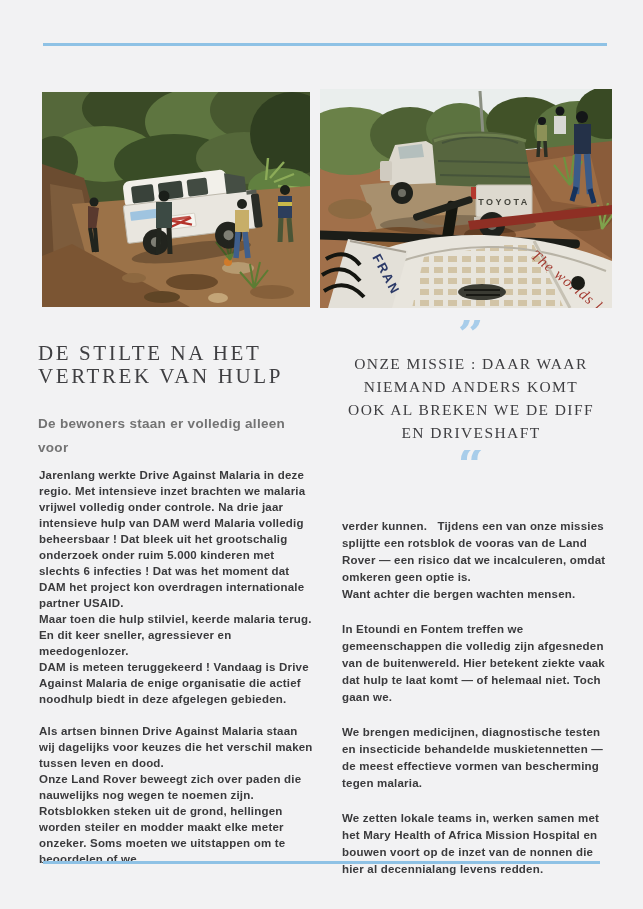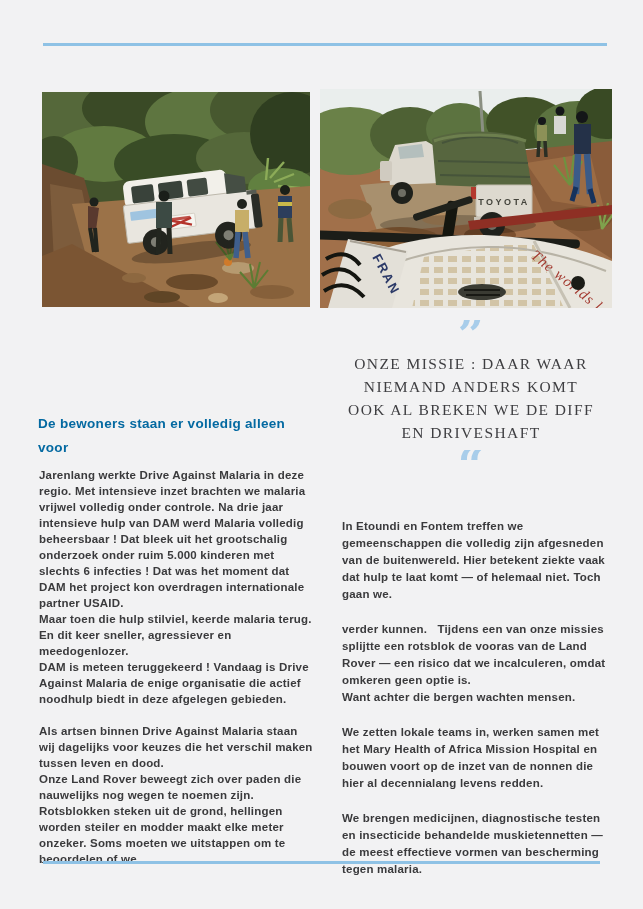--- a/index.html
+++ b/index.html
@@ -19,21 +19,21 @@
 
   .article-title{
     position:absolute;left:38px;top:328px;width:292px;
     font-family:"Liberation Serif",serif;font-weight:400;
     font-size:21px;line-height:23px;letter-spacing:2.6px;
     color:#3f3f42;white-space:pre-line;
   }
   .subheading{
     position:absolute;left:38px;top:412px;width:280px;
     font-size:13.5px;font-weight:700;line-height:24px;
-    letter-spacing:.3px;color:#0369a1;
+    letter-spacing:.3px;color:#737373;
   }
   .col{position:absolute;font-size:11.5px;font-weight:700;
     color:#3a3a3c;letter-spacing:.2px;}
   .col p{margin:1px;white-space:pre-wrap;}
   .col-left{left:38px;top:466px;width:276px;line-height:16px;}
   .col-left p{margin-bottom:16px;}
   .col-right{left:341px;top:517px;width:268px;line-height:17px;}
   .col-right p{margin-bottom:18px;}
 
   .quote-block{
@@ -209,20 +209,22 @@
         <text class="svg-label" transform="translate(52,168) rotate(62)" font-size="13" letter-spacing="2" fill="#2c3a68">FRAN</text>
         <text class="svg-script" transform="translate(210,168) rotate(39)" font-size="15" letter-spacing="1" fill="#a33a30">The worlds longe</text>
         <ellipse cx="162" cy="203" rx="24" ry="8" fill="#3a3b33"></ellipse>
         <path d="M144,201 h36 M146,206 h34" stroke="#181914" stroke-width="2"></path>
         <circle cx="258" cy="194" r="7" fill="#1b1c17"></circle>
         <path d="M6,170 q20,-12 34,6 M2,186 q22,-14 38,6 M4,202 q22,-14 40,6" stroke="#141510" stroke-width="4" fill="none"></path>
       </g>
     </svg>
   </div>
 
+  <h1 class="article-title">DE STILTE NA HET
+VERTREK VAN HULP</h1>
 
   <div class="subheading">De bewoners staan er volledig alleen voor</div>
 
   <div class="col col-left">
     <p>Jarenlang werkte Drive Against Malaria in deze regio. Met intensieve inzet brachten we malaria vrijwel volledig onder controle. Na drie jaar intensieve hulp van DAM werd Malaria volledig beheersbaar ! Dat bleek uit het grootschalig onderzoek onder ruim 5.000 kinderen met slechts 6 infecties ! Dat was het moment dat DAM het project kon overdragen internationale partner USAID.
 Maar toen die hulp stilviel, keerde malaria terug.
 En dit keer sneller, agressiever en meedogenlozer.
 DAM is meteen teruggekeerd ! Vandaag is Drive Against Malaria de enige organisatie die actief noodhulp biedt in deze afgelegen gebieden.</p>
     <p>Als artsen binnen Drive Against Malaria staan wij dagelijks voor keuzes die het verschil maken tussen leven en dood.
 Onze Land Rover beweegt zich over paden die nauwelijks nog wegen te noemen zijn.
@@ -232,22 +234,22 @@
   <div class="quote-block">
     <div class="quote-mark">”</div>
     <div class="quote-text">ONZE MISSIE : DAAR WAAR
 NIEMAND ANDERS KOMT
 OOK AL BREKEN WE DE DIFF
 EN DRIVESHAFT</div>
     <div class="quote-mark">“</div>
   </div>
 
   <div class="col col-right">
-    <p>In Etoundi en Fontem treffen we gemeenschappen die volledig zijn afgesneden van de buitenwereld. Hier betekent ziekte vaak dat hulp te laat komt — of helemaal niet. Toch gaan we.</p>
     <p>verder kunnen.   Tijdens een van onze missies splijtte een rotsblok de vooras van de Land Rover — een risico dat we incalculeren, omdat omkeren geen optie is.
 Want achter die bergen wachten mensen.</p>
+    <p>In Etoundi en Fontem treffen we gemeenschappen die volledig zijn afgesneden van de buitenwereld. Hier betekent ziekte vaak dat hulp te laat komt — of helemaal niet. Toch gaan we.</p>
+    <p>We brengen medicijnen, diagnostische testen en insecticide behandelde muskietennetten — de meest effectieve vormen van bescherming tegen malaria.</p>
     <p>We zetten lokale teams in, werken samen met het Mary Health of Africa Mission Hospital en bouwen voort op de inzet van de nonnen die hier al decennialang levens redden.</p>
-    <p>We brengen medicijnen, diagnostische testen en insecticide behandelde muskietennetten — de meest effectieve vormen van bescherming tegen malaria.</p>
   </div>
 
   <div class="rule rule-bottom"></div>
 
 </div>
 
 </body></html>

